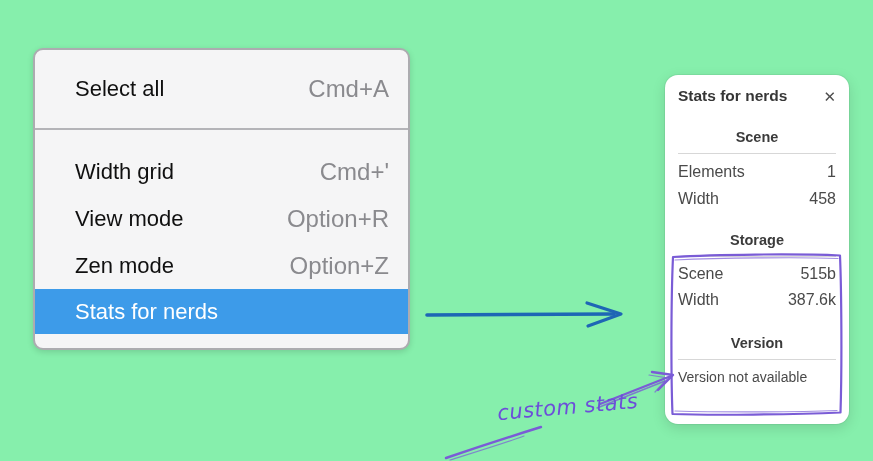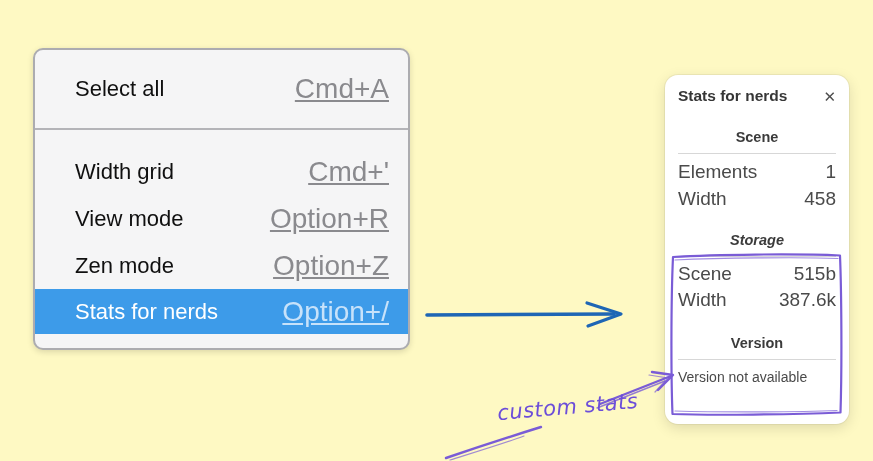--- a/index.html
+++ b/index.html
@@ -1,46 +1,46 @@
 <!DOCTYPE html>
 <html><head>
 <meta charset="utf-8">
 <style>
   html,body{margin:0;padding:0;background:#fff;}
-  .stage{position:relative;width:873px;height:461px;overflow:hidden;background:#fef9c3;
+  .stage{position:relative;width:873px;height:461px;overflow:hidden;background:#86efac;
          font-family:"Liberation Sans", sans-serif;}
 
   
   .menu{position:absolute;left:33px;top:48px;width:377px;height:302px;box-sizing:border-box;
         background:#f5f5f6;border:2px solid #acacb0;border-radius:10px;overflow:hidden;
         box-shadow:0 2px 6px rgba(0,0,0,0.14);}
   .mi{display:flex;align-items:center;justify-content:space-between;
       padding:0 19px 0 40px;font-size:22px;color:#101010;height:47px;}
-  .mi .sc{color:#8a8a8e;font-size:28px;text-decoration:underline;}
+  .mi .sc{color:#8a8a8e;font-size:24px;}
   .mi-first{height:78px;}
   .menu-divider{height:0;border-top:2px solid #b4b4b8;}
   .mi-gap{margin-top:18px;}
   .mi-highlight{background:#3d9be9;color:#ffffff;height:45px;}
   .mi-highlight .sc{color:#c7e2fa;}
 
   
   .panel{position:absolute;left:665px;top:75px;width:184px;height:349px;box-sizing:border-box;
          background:#ffffff;border-radius:13px;padding:12px 13px 0;
          box-shadow:0 0 0 1px rgba(0,0,0,0.05),0 4px 14px rgba(0,0,0,0.13);}
   .panel-head{display:flex;justify-content:space-between;align-items:center;}
   .panel-title{font-weight:bold;font-size:15.5px;color:#363636;}
   .close-btn{font-size:15px;color:#4e4e4e;line-height:1;cursor:pointer;font-weight:400;}
   .sec-h{text-align:center;font-weight:bold;font-size:14.5px;color:#3b3b3b;}
   .sec-h.m-scene{margin-top:24px;}
-  .sec-h.m-storage{margin-top:20px;font-style:italic;}
+  .sec-h.m-storage{margin-top:20px;}
   .sec-h.m-version{margin-top:22px;}
   .pdiv{border:none;border-top:1px solid #d7d7d7;margin:8px 0 0;}
   .rows{margin-top:4px;}
   .prow{display:flex;justify-content:space-between;align-items:center;
-        font-size:19px;color:#4a4a4a;height:27px;}
+        font-size:16px;color:#4a4a4a;height:27px;}
   .rows-sm .prow{height:26px;}
   .pnote{font-size:14px;color:#4a4a4a;margin-top:9px;}
 
   
   .overlay{position:absolute;left:0;top:0;width:873px;height:461px;pointer-events:none;}
   .hand-label{position:absolute;left:497px;top:395px;font-size:21px;font-style:italic;
               color:#6c4ed9;letter-spacing:0.5px;transform:rotate(-5deg);
               font-family:"DejaVu Sans", sans-serif;white-space:nowrap;}
 </style>
 </head>
@@ -61,21 +61,20 @@
     <div class="mi">
       <span>View mode</span>
       <span class="sc">Option+R</span>
     </div>
     <div class="mi">
       <span>Zen mode</span>
       <span class="sc">Option+Z</span>
     </div>
     <div class="mi mi-highlight">
       <span>Stats for nerds</span>
-      <span class="sc">Option+/</span>
     </div>
   </div>
 
   <div class="panel">
     <div class="panel-head">
       <span class="panel-title">Stats for nerds</span>
       <span class="close-btn">✕</span>
     </div>
 
     <div class="sec-h m-scene">Scene</div>

